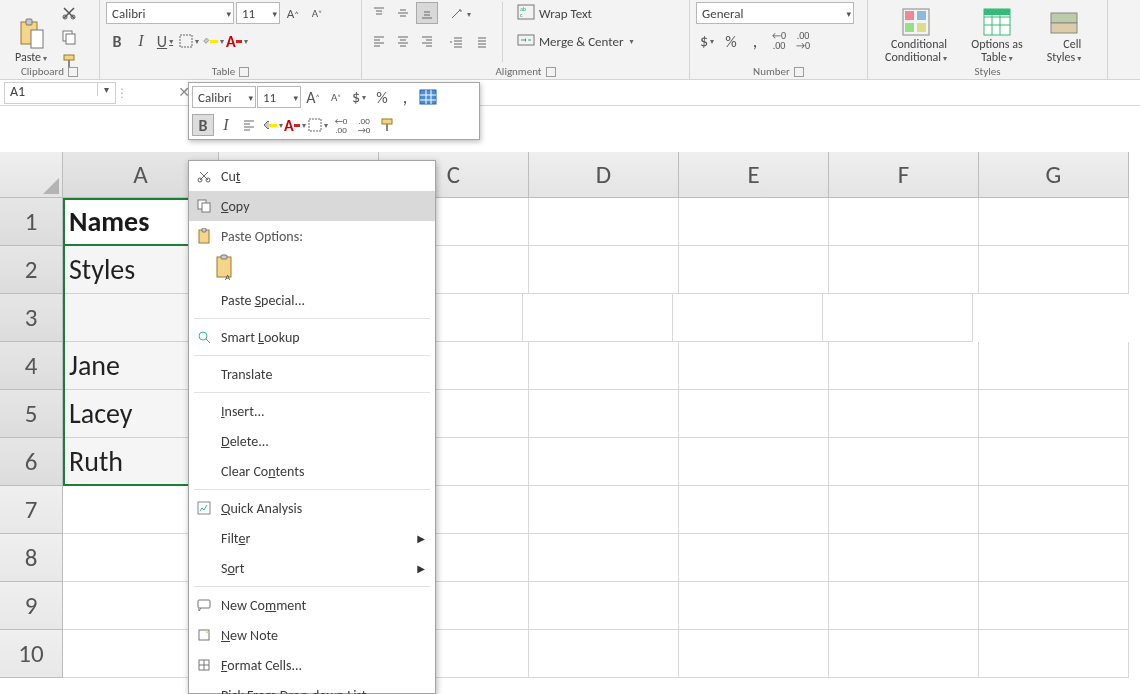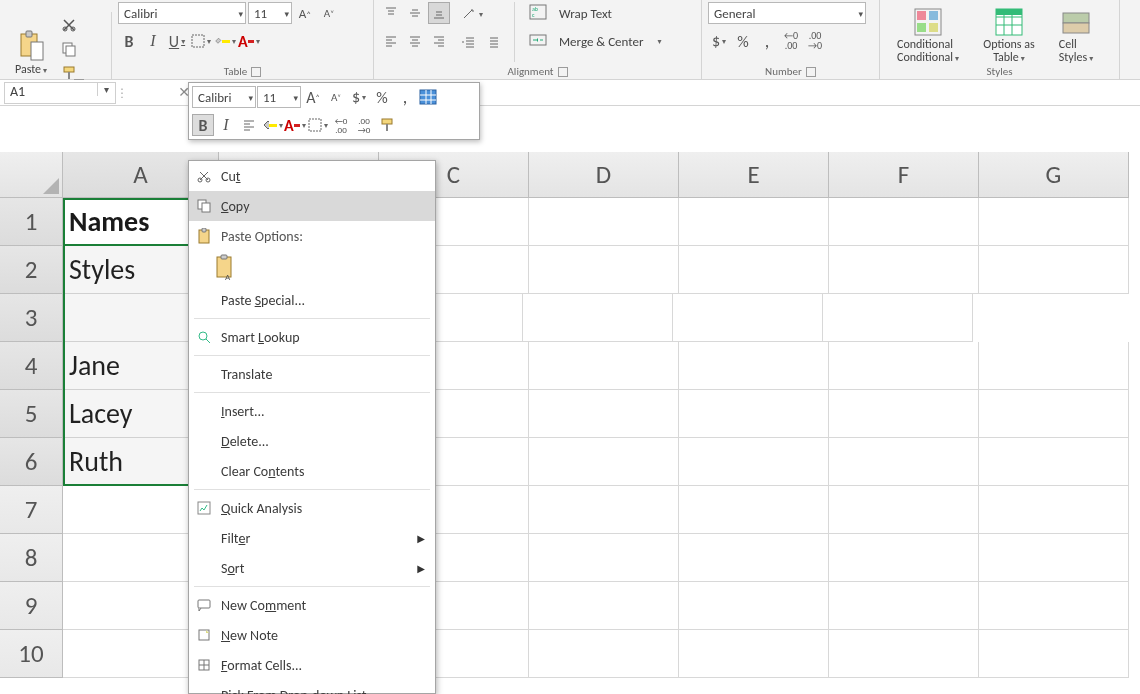--- a/index.html
+++ b/index.html
@@ -35,21 +35,21 @@
     align-items:center; justify-content:flex-end; font-size:12px; color:#444; cursor:default; }
   .btn-lg .ic { width:32px; height:32px; display:flex; align-items:center; justify-content:center; }
   .btn-sm { width:22px; height:22px; display:flex; align-items:center; justify-content:center; cursor:default; color:#555;}
   .btn-sm svg, .btn-lg svg { pointer-events:none; }
   .col { display:flex; flex-direction:column; gap:2px; }
   .row { display:flex; flex-direction:row; gap:2px; align-items:center; }
   .drop-caret { font-size:8px; color:#666; padding-left:2px;}
   .combo { height:22px; border:1px solid #b8b8b8; background:#fff; display:flex; align-items:center; padding:0 2px 0 5px; font-size:13px; color:#444;}
   .combo .arrow { margin-left:auto; font-size:9px; color:#555; padding-left:4px;}
   .sep-v { width:1px; height:60px; background:#d4d4d4; margin:0 2px;}
-  .btn-text { display:flex; align-items:center; gap:12px; font-size:13px; color:#444; height:22px; padding:0 4px;}
+  .btn-text { display:flex; align-items:center; gap:4px; font-size:13px; color:#444; height:22px; padding:0 4px;}
 
   
   .namebar {
     height:26px; background:#fff; border-bottom:1px solid #d4d4d4;
     display:flex; align-items:center; font-size:14px; color:#444;
     position:relative; z-index:2;
   }
   .namebox { width:112px; border:1px solid #cfcfcf; height:22px; margin:2px 0 2px 4px;
     display:flex; align-items:flex-start; padding-left:5px; background:#fff;}
   .namebox .arrow { margin-left:auto; width:18px; text-align:center; font-size:10px; color:#555; border-left:1px solid #cfcfcf;}
@@ -117,21 +117,21 @@
   .sel-shade {
     position:absolute; top:94px; left:63px; width:156px; height:240px;
     background:rgba(128,128,128,.08); pointer-events:none;
   }
 </style>
 </head>
 <body>
 
 <div class="ribbon">
 
-  <div class="ribbon-group" style="width:112px;margin-top:12px;">
+  <div class="ribbon-group" style="width:100px;">
     <div class="ribbon-group-inner">
       <div class="btn-lg">
         <span class="ic">
           <svg width="28" height="32" viewBox="0 0 28 32">
               <rect x="4" y="4" width="16" height="22" fill="#f5d58a" stroke="#9a7a2e"></rect>
               <rect x="9" y="1" width="6" height="6" rx="1" fill="#c8c8c8" stroke="#777"></rect>
               <rect x="14" y="12" width="12" height="18" fill="#fff" stroke="#777"></rect>
             </svg>
         </span>
         <div><span>Paste</span><span class="drop-caret">▾</span></div>
@@ -329,40 +329,40 @@
       <div class="btn-lg" style="width:84px;">
         <span class="ic">
             <svg width="30" height="30">
               <rect x="2" y="2" width="26" height="26" fill="none" stroke="#888"></rect>
               <rect x="4" y="4" width="9" height="9" fill="#e89"></rect>
               <rect x="16" y="4" width="9" height="9" fill="#8bd"></rect>
               <rect x="4" y="16" width="9" height="9" fill="#9d8"></rect>
               <rect x="16" y="16" width="9" height="9" fill="#dd8"></rect>
             </svg>
           </span>
-        <div style="text-align:left;line-height:1.1"><span>Conditional</span><br><span>Conditional</span><span class="drop-caret">▾</span></div>
+        <div style="text-align:right;line-height:1.1"><span>Conditional</span><br><span>Conditional</span><span class="drop-caret">▾</span></div>
       </div>
       <div class="btn-lg" style="width:70px;">
         <span class="ic">
             <svg width="30" height="30">
               <rect x="2" y="2" width="26" height="26" fill="#fff" stroke="#3b7"></rect>
               <path d="M2 10h26M2 18h26M10 2v26M18 2v26" stroke="#3b7"></path>
               <rect x="2" y="2" width="26" height="6" fill="#3b7"></rect>
             </svg>
           </span>
         <div style="text-align:center;line-height:1.1"><span>Options as</span><br><span>Table</span><span class="drop-caret">▾</span></div>
       </div>
       <div class="btn-lg" style="width:56px;">
         <span class="ic">
             <svg width="30" height="30">
               <rect x="2" y="6" width="26" height="10" fill="#bca" stroke="#888"></rect>
               <rect x="2" y="16" width="26" height="10" fill="#dca" stroke="#888"></rect>
             </svg>
           </span>
-        <div style="text-align:left;line-height:1.1"><span>Cell</span><br><span>Styles</span><span class="drop-caret">▾</span></div>
+        <div style="text-align:right;line-height:1.1"><span>Cell</span><br><span>Styles</span><span class="drop-caret">▾</span></div>
       </div>
     </div>
     <div class="ribbon-group-caption">
         <span>Styles</span>
       </div>
   </div>
 </div>
 
 <div class="mini-toolbar">
   <div class="mini-row">

